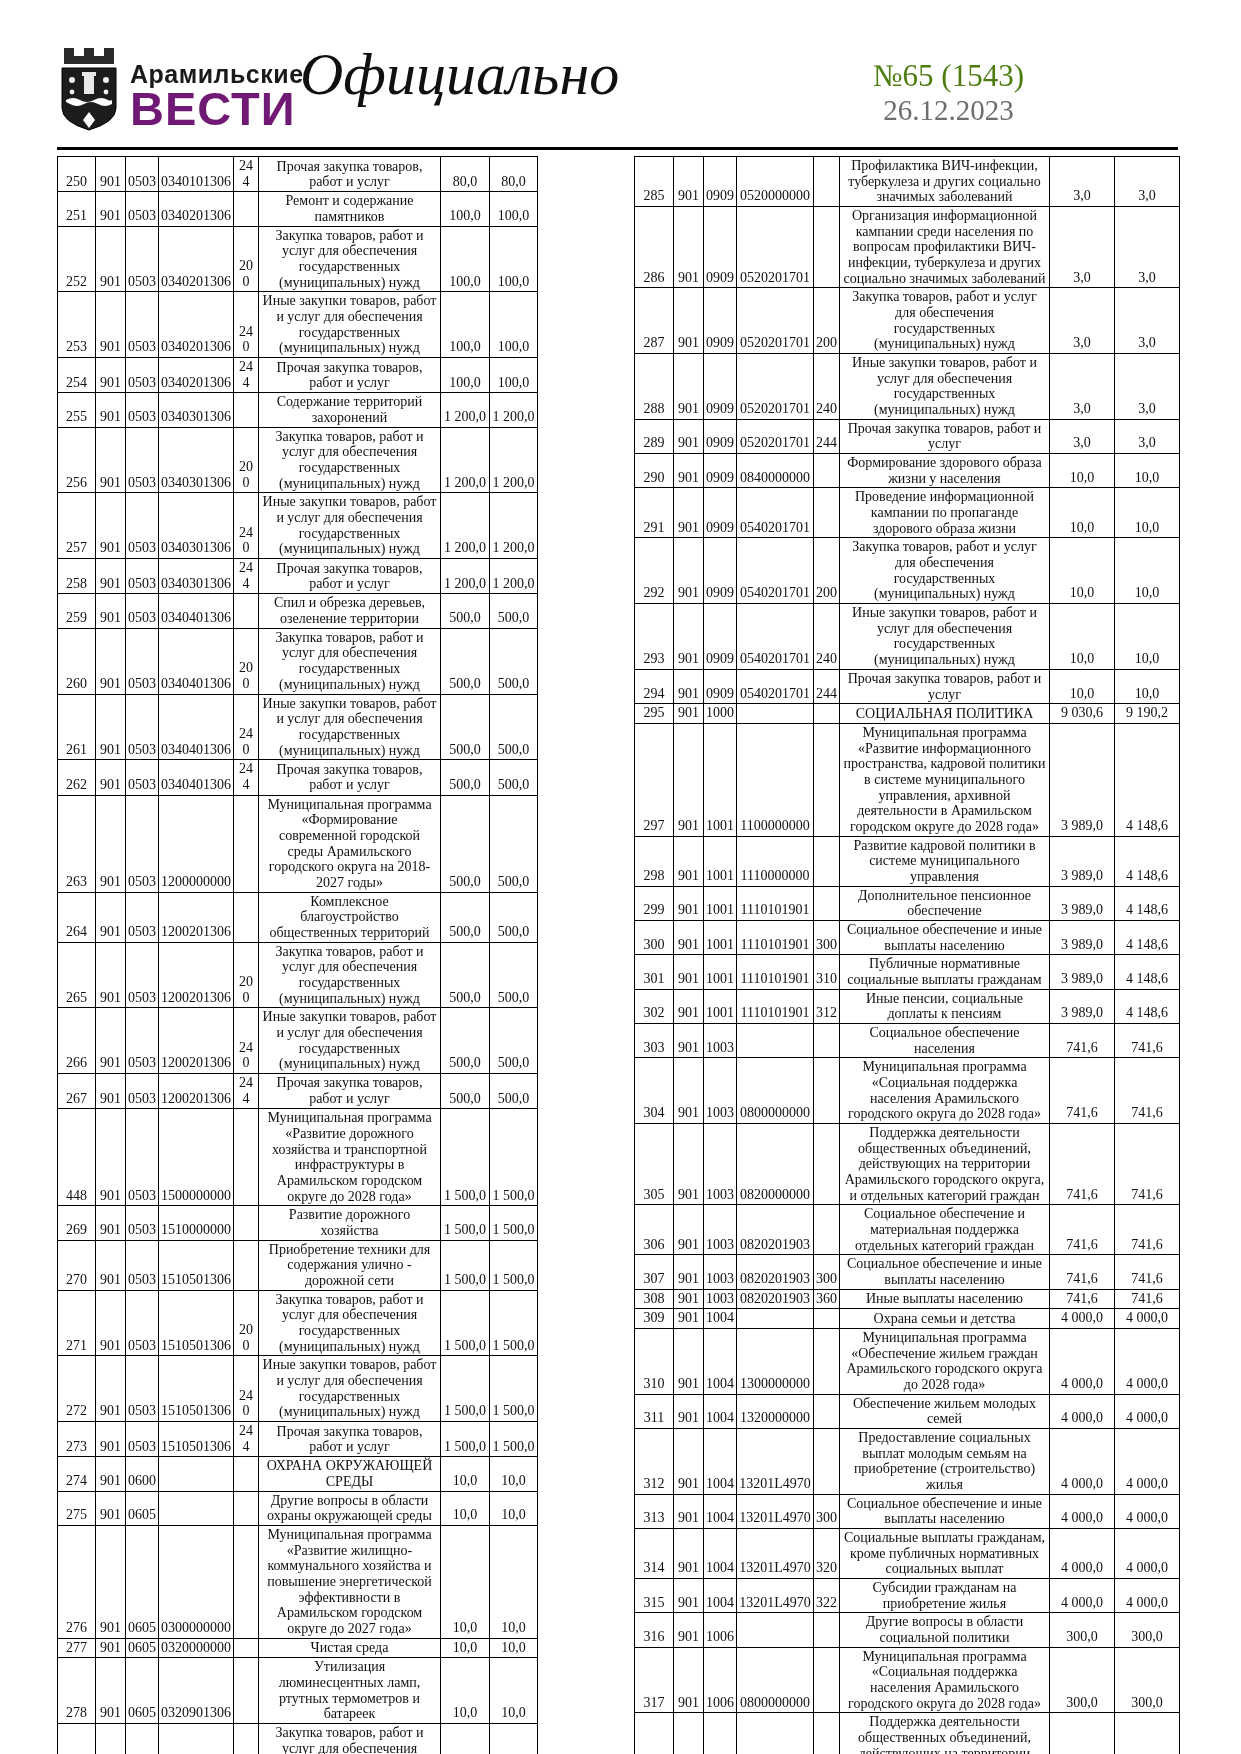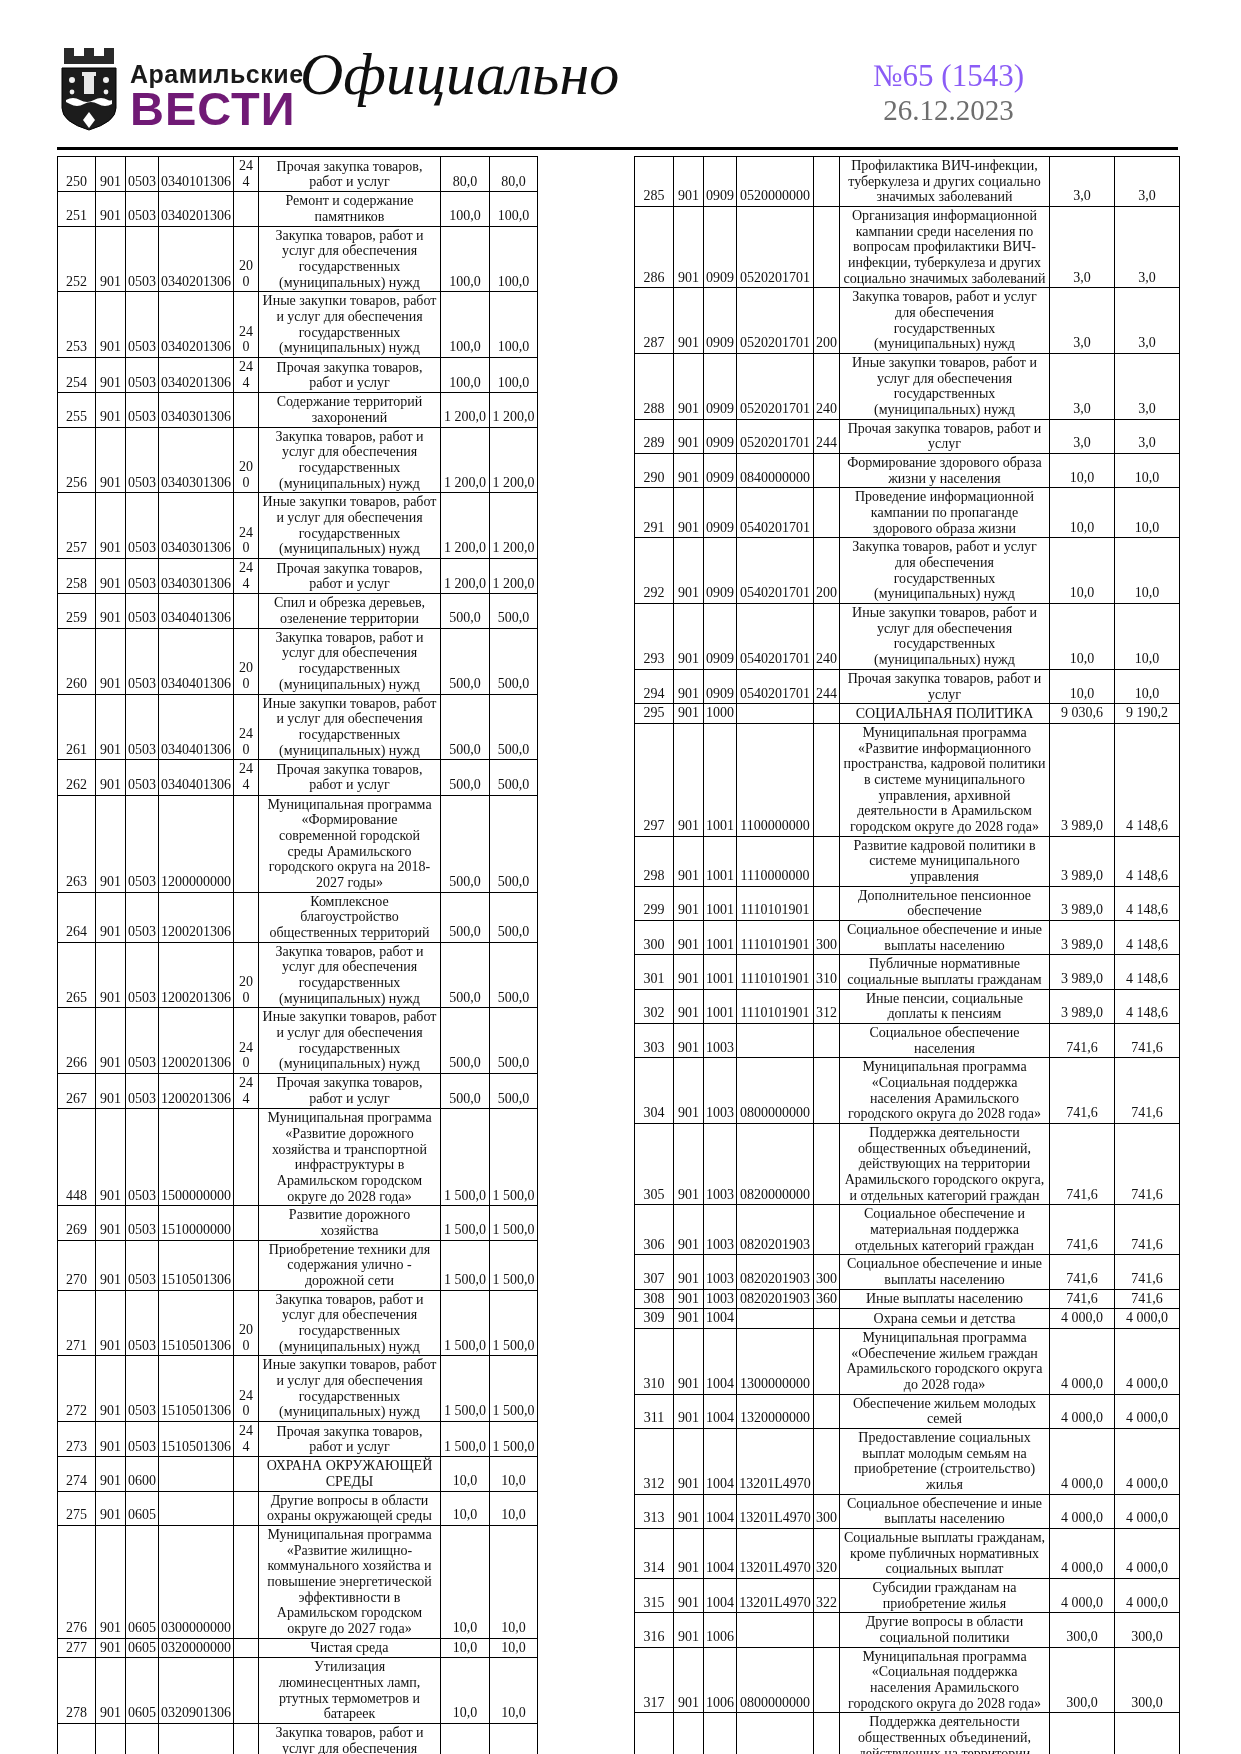--- a/index.html
+++ b/index.html
@@ -19,21 +19,21 @@
   }
   .paper-name .t2{
     font-family:"Liberation Sans",sans-serif;font-weight:800;font-size:47px;color:#701a75;
     letter-spacing:1px;margin-top:-2px;
   }
   .section-title{
     position:absolute;left:300px;top:44px;
     font-family:"Liberation Serif",serif;font-style:italic;font-size:60px;line-height:1;color:#101010;
   }
   .issue-block{position:absolute;left:873px;top:58px;line-height:1.15;}
-  .issue-number{font-family:"Liberation Serif",serif;font-size:31px;color:#8b5cf6;}
+  .issue-number{font-family:"Liberation Serif",serif;font-size:31px;color:#4d7c0f;}
   .issue-date{font-family:"Liberation Serif",serif;font-size:29px;color:#6e6e6e;text-align:center;}
   .page-number{
     position:absolute;right:60px;top:36px;
     font-family:"Liberation Sans",sans-serif;font-weight:900;font-size:104px;line-height:1;
     letter-spacing:-9px;color:#0d0d0d;
   }
   .header-rule{position:absolute;left:57px;top:147px;width:1121px;height:3px;background:#000;}
   
   .content{position:absolute;left:57px;top:156px;display:flex;gap:96px;align-items:flex-start;}
   table.budget{border-collapse:collapse;table-layout:fixed;}

